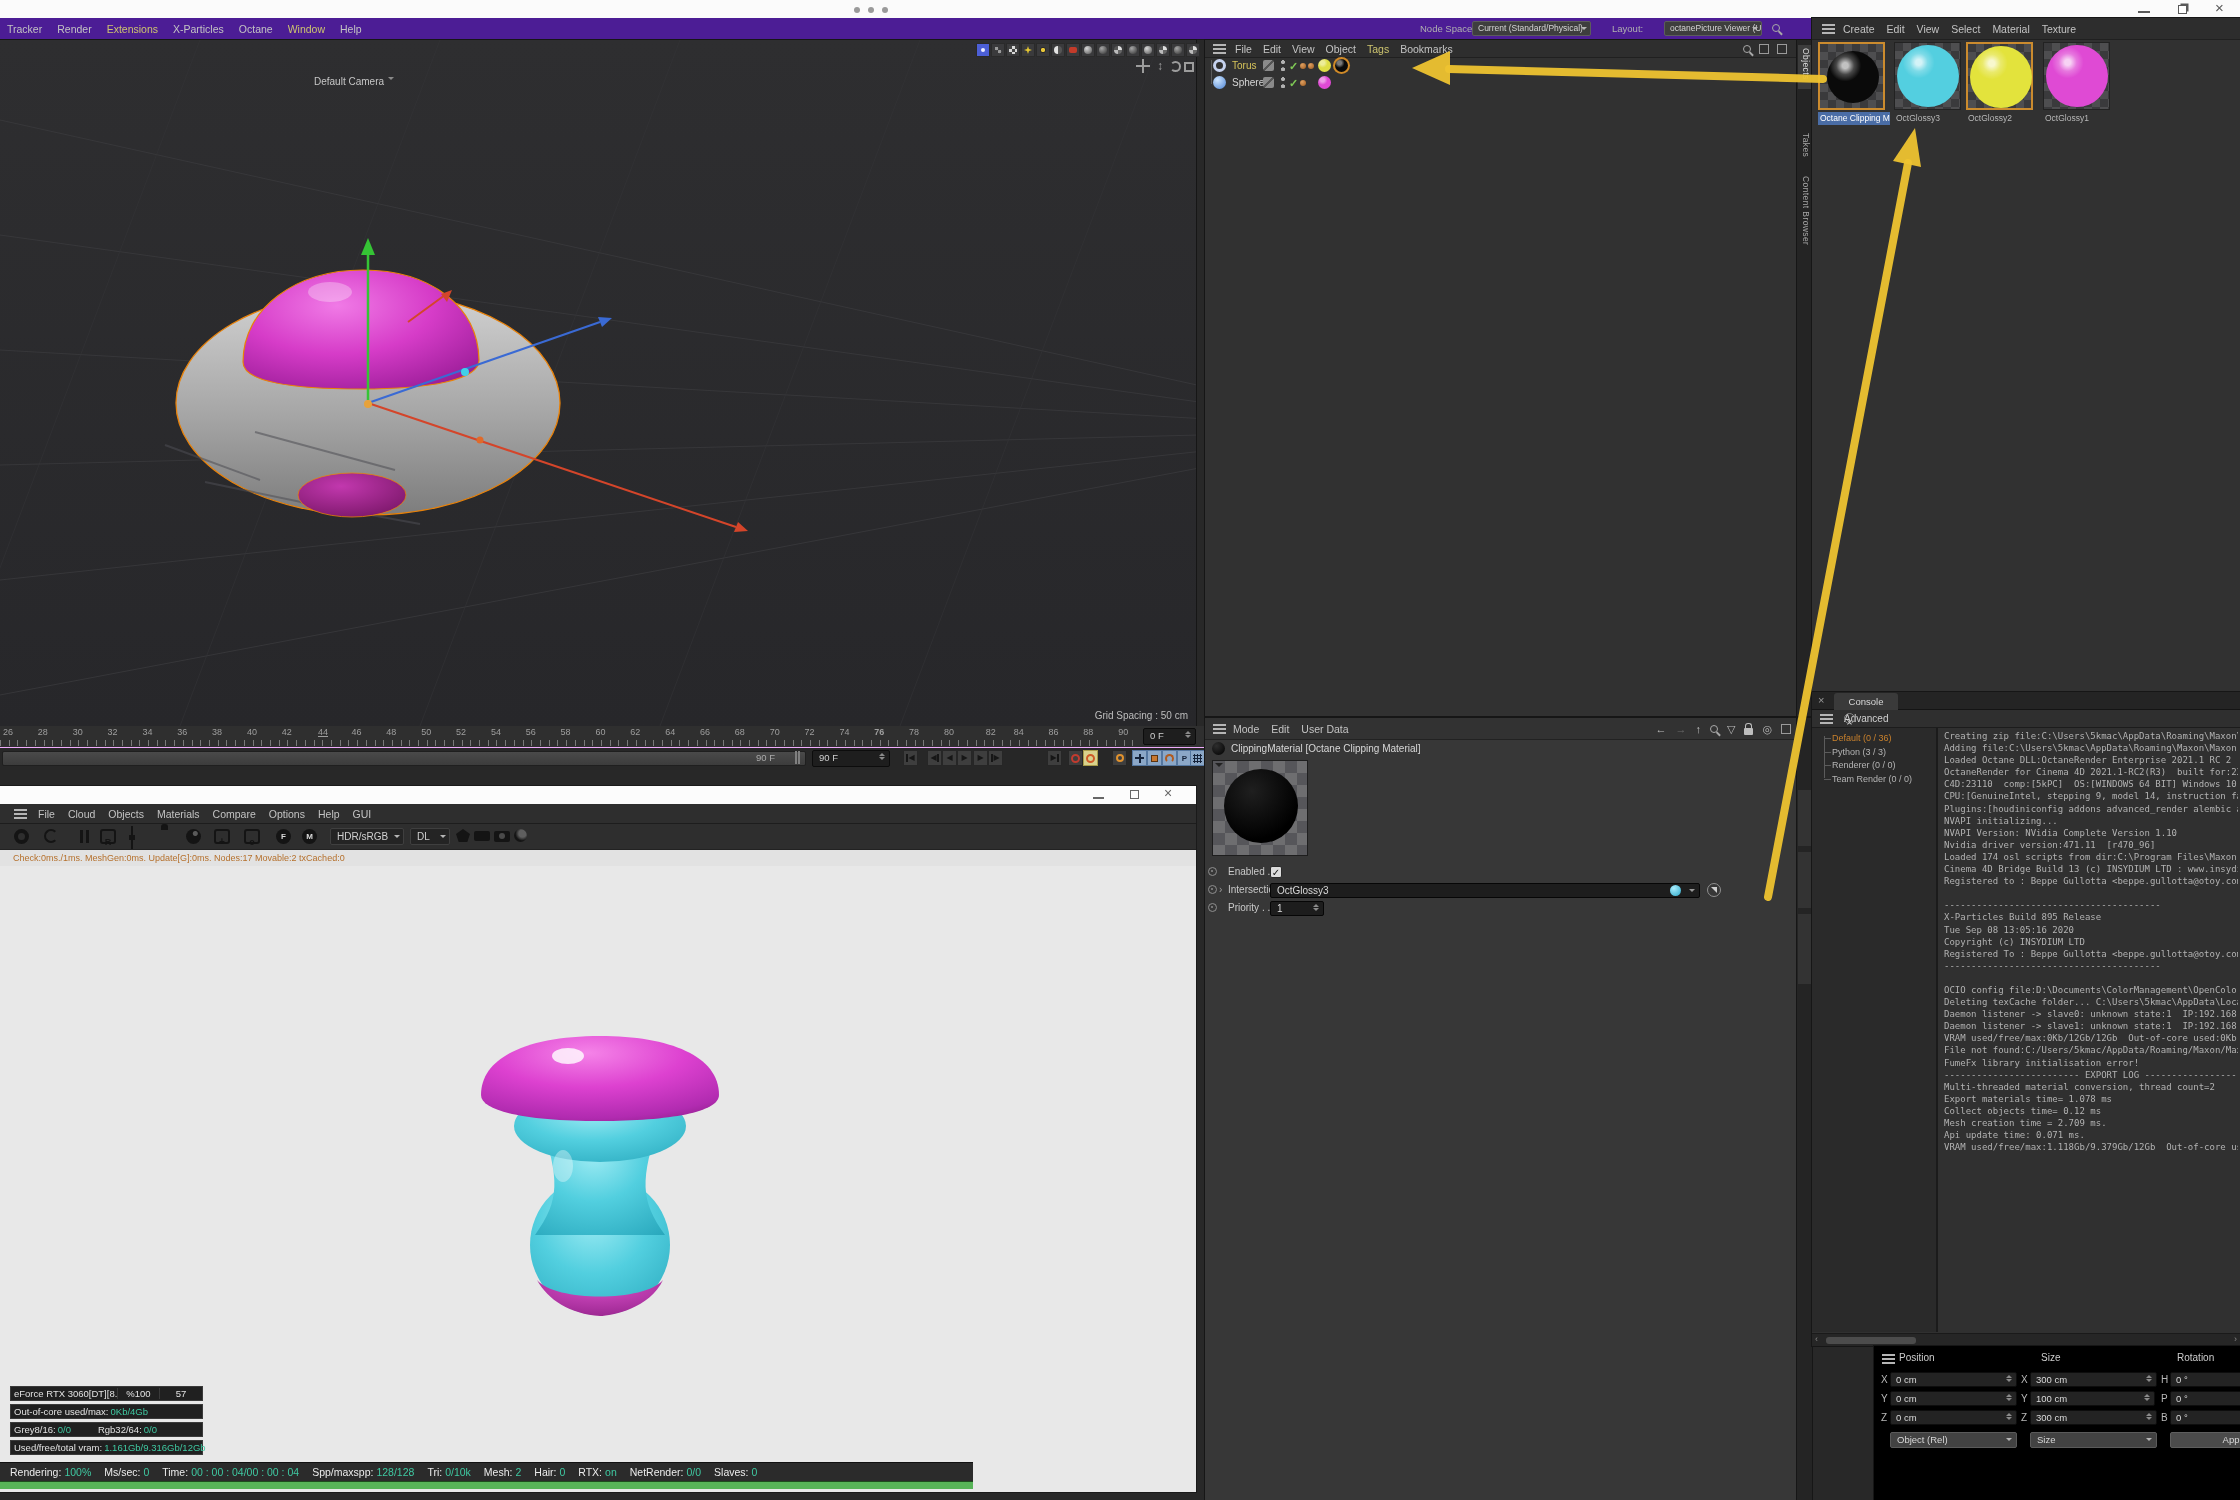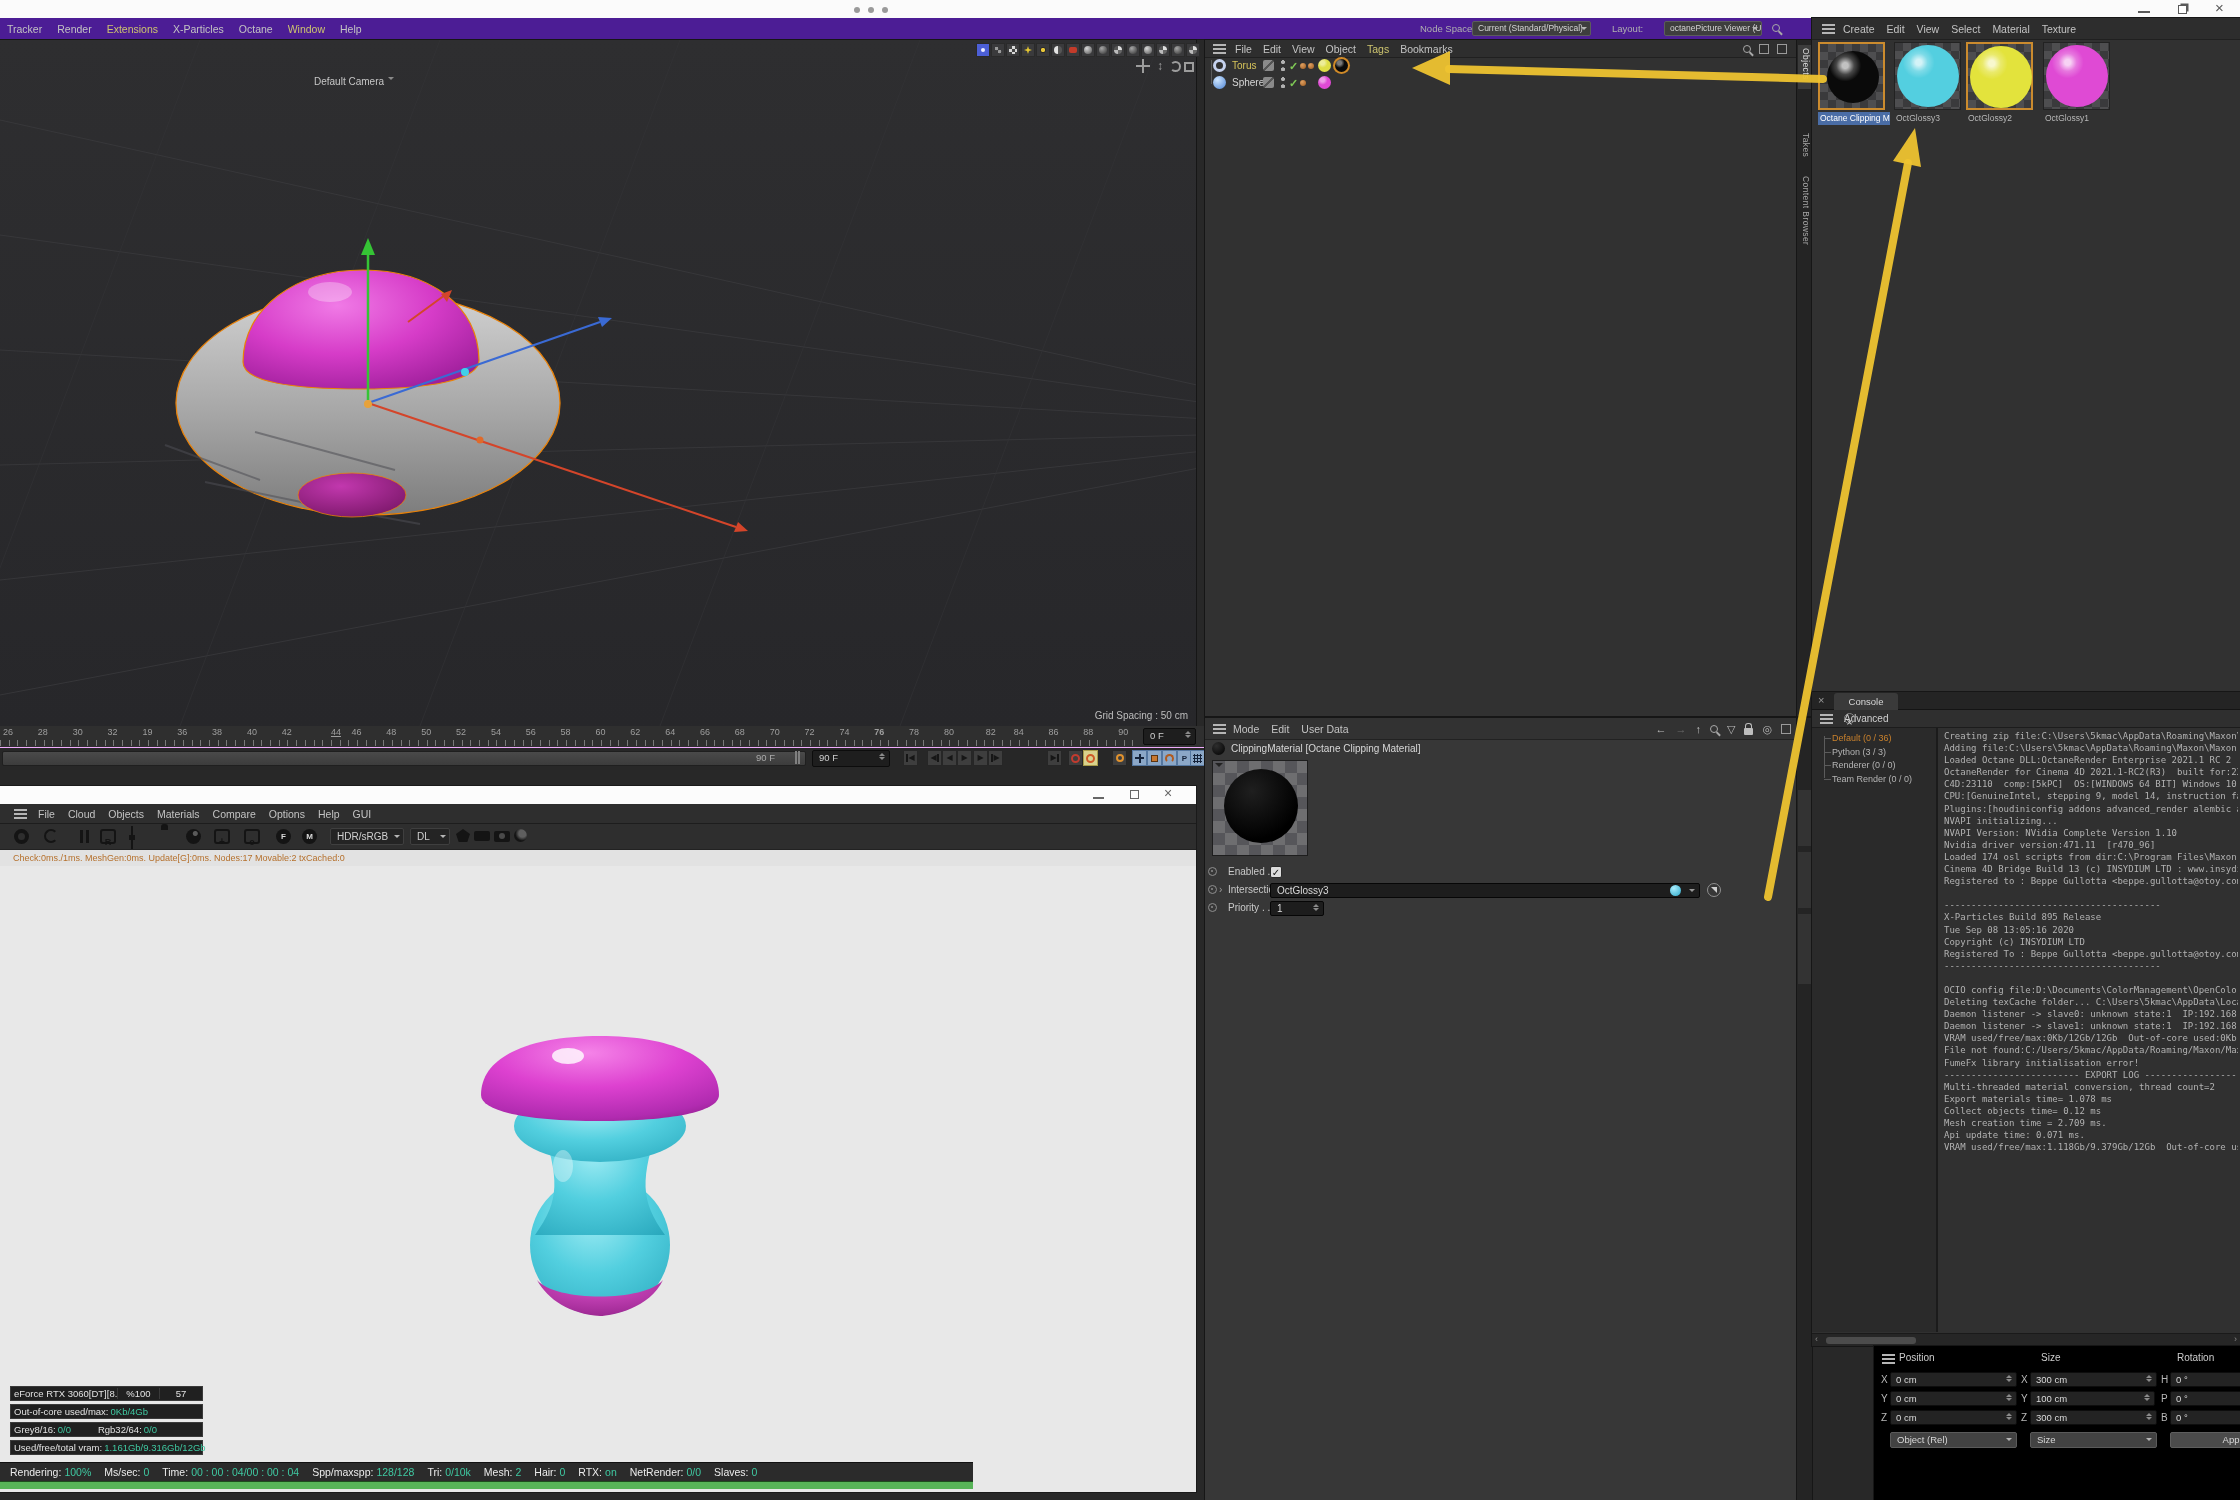--- a/index.html
+++ b/index.html
@@ -380,26 +380,26 @@
     </div>
     <span class="grid-label">Grid Spacing : 50 cm</span>
   </div>
 
   <div class="ruler">
     <div id="ruler-ticks">
         <span class="tick" style="left: -4px;">26</span>
         <span class="tick" style="left: 30.85px;">28</span>
         <span class="tick" style="left: 65.7px;">30</span>
         <span class="tick" style="left: 100.55px;">32</span>
-        <span class="tick" style="left: 135.4px;">19</span>
+        <span class="tick" style="left: 135.4px;">34</span>
         <span class="tick" style="left: 170.25px;">36</span>
         <span class="tick" style="left: 205.1px;">38</span>
         <span class="tick" style="left: 239.95px;">40</span>
         <span class="tick" style="left: 274.8px;">42</span>
-        <span class="tick" style="left: 324px; text-decoration: underline;">44</span>
+        <span class="tick" style="left: 311px; text-decoration: underline;">44</span>
         <span class="tick" style="left: 344.5px;">46</span>
         <span class="tick" style="left: 379.35px;">48</span>
         <span class="tick" style="left: 414.2px;">50</span>
         <span class="tick" style="left: 449.05px;">52</span>
         <span class="tick" style="left: 483.9px;">54</span>
         <span class="tick" style="left: 518.75px;">56</span>
         <span class="tick" style="left: 553.6px;">58</span>
         <span class="tick" style="left: 588.45px;">60</span>
         <span class="tick" style="left: 623.3px;">62</span>
         <span class="tick" style="left: 658.15px;">64</span>

